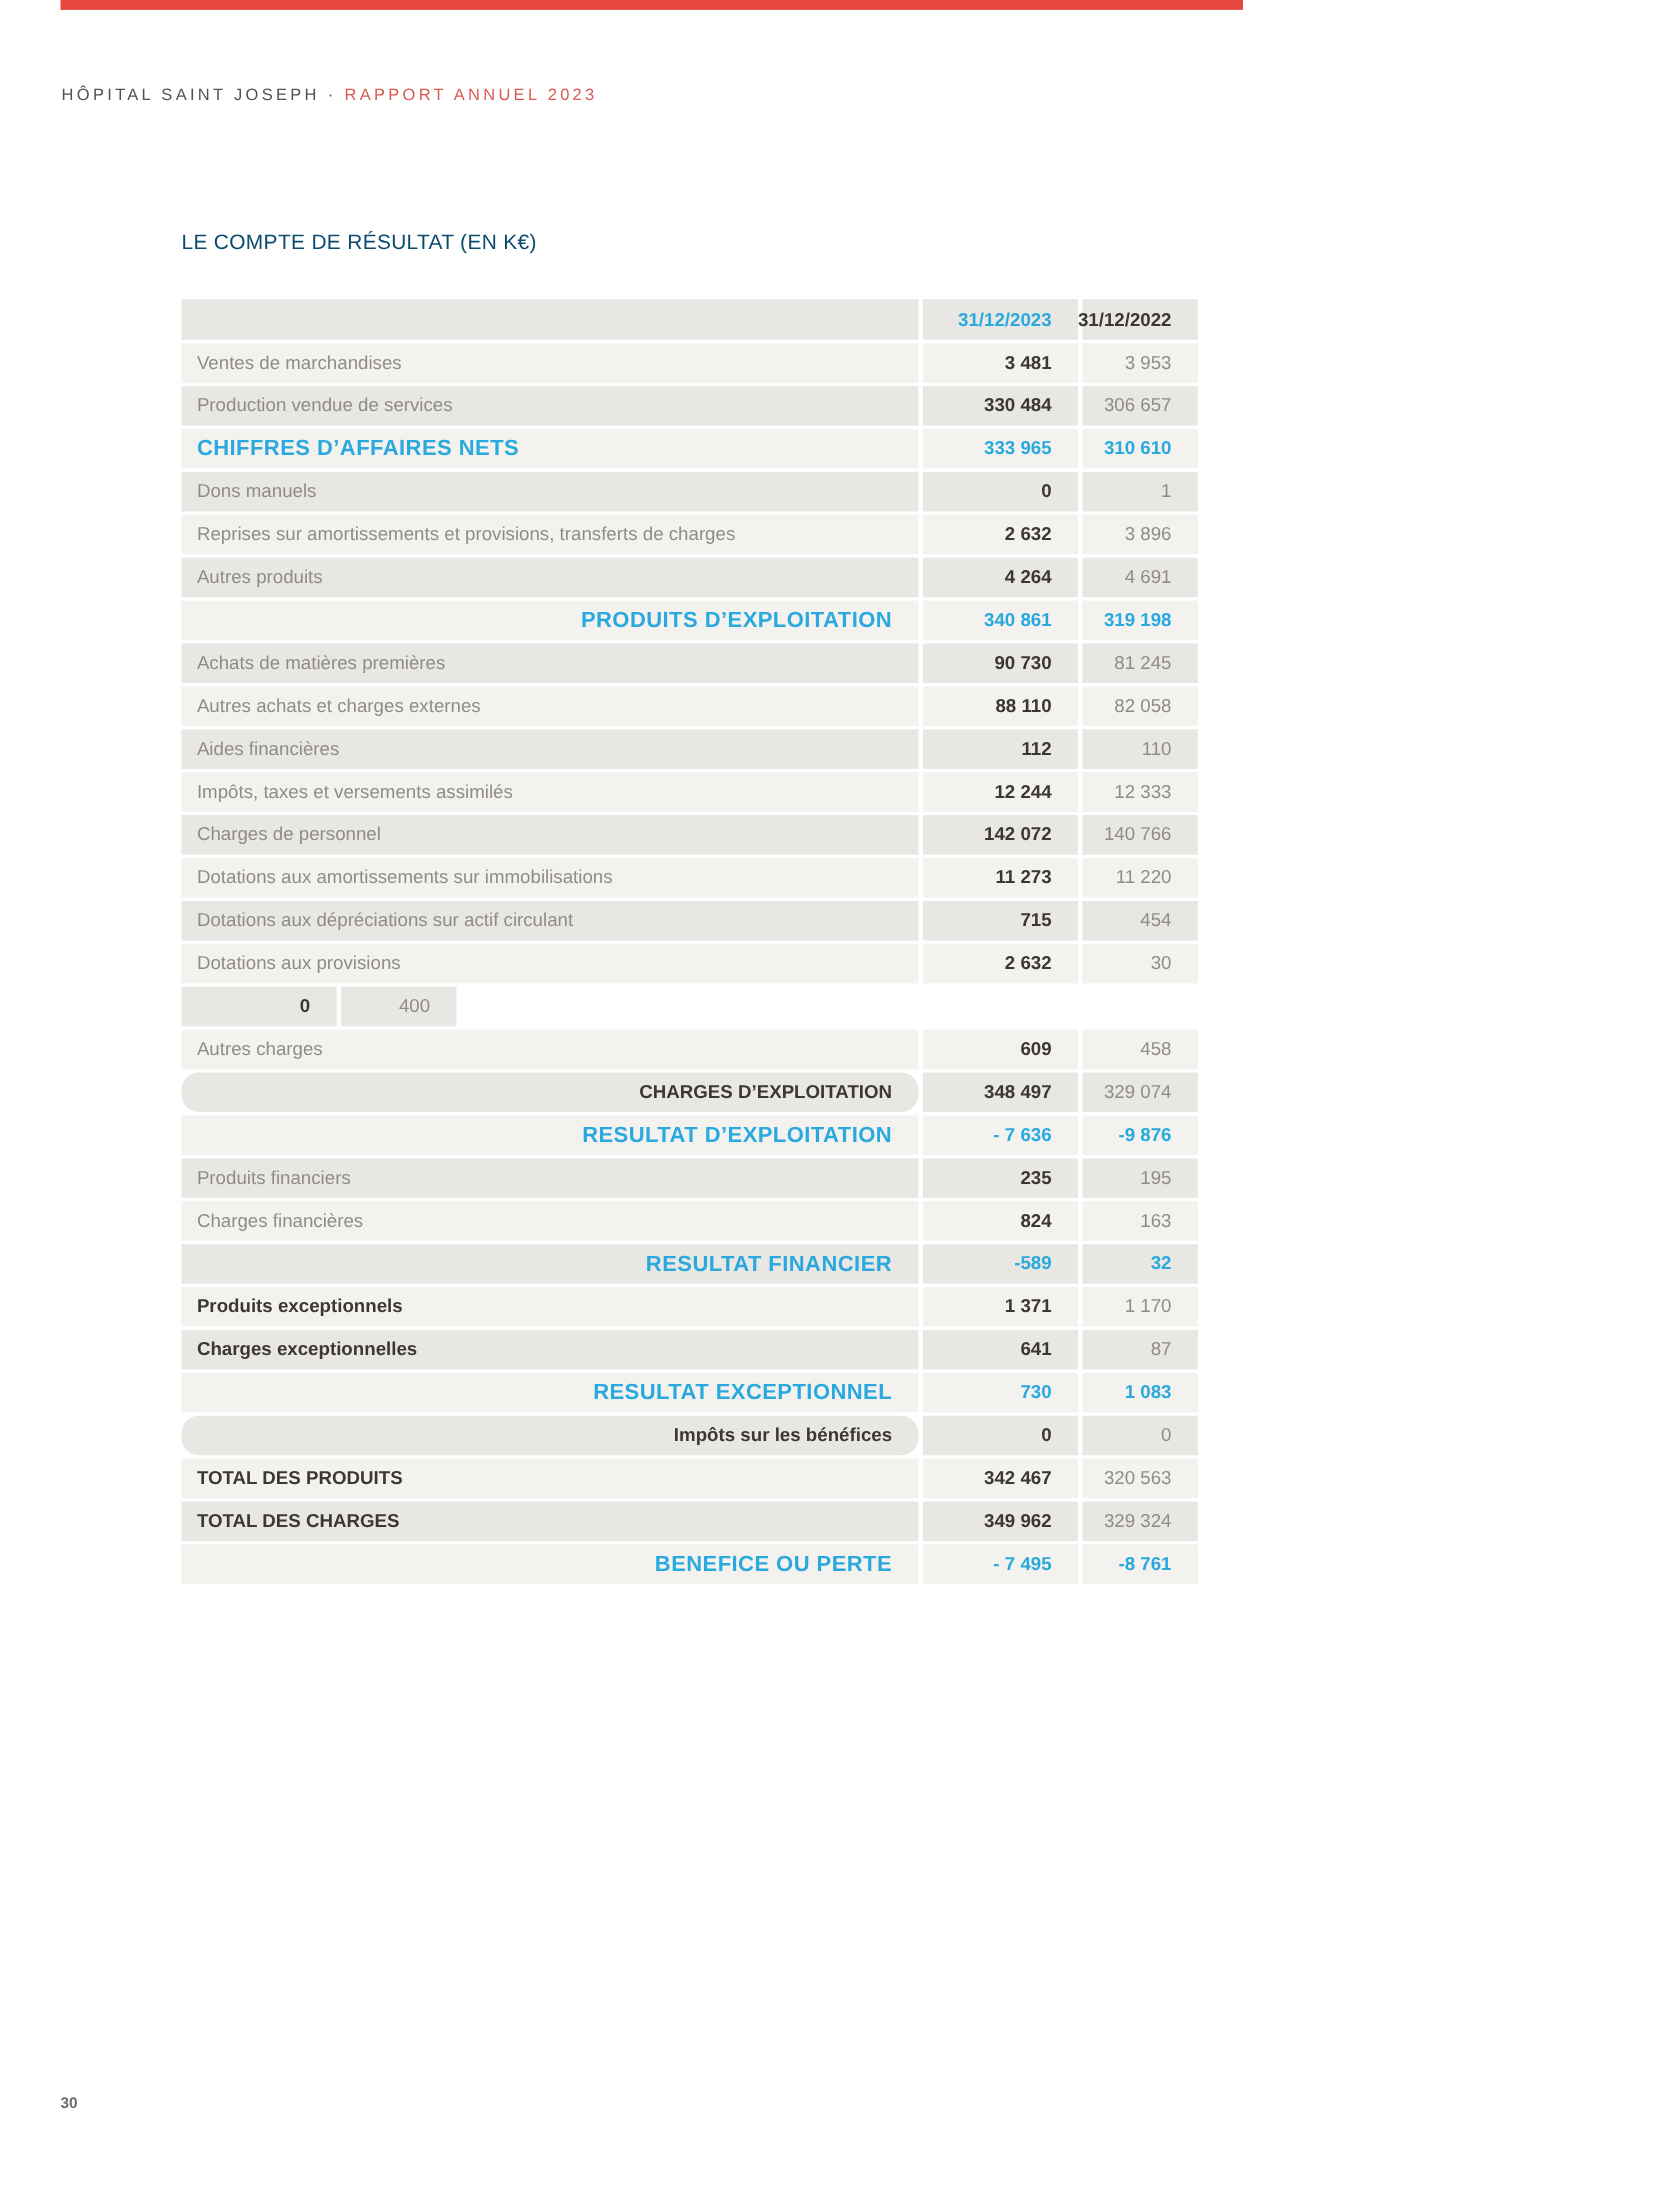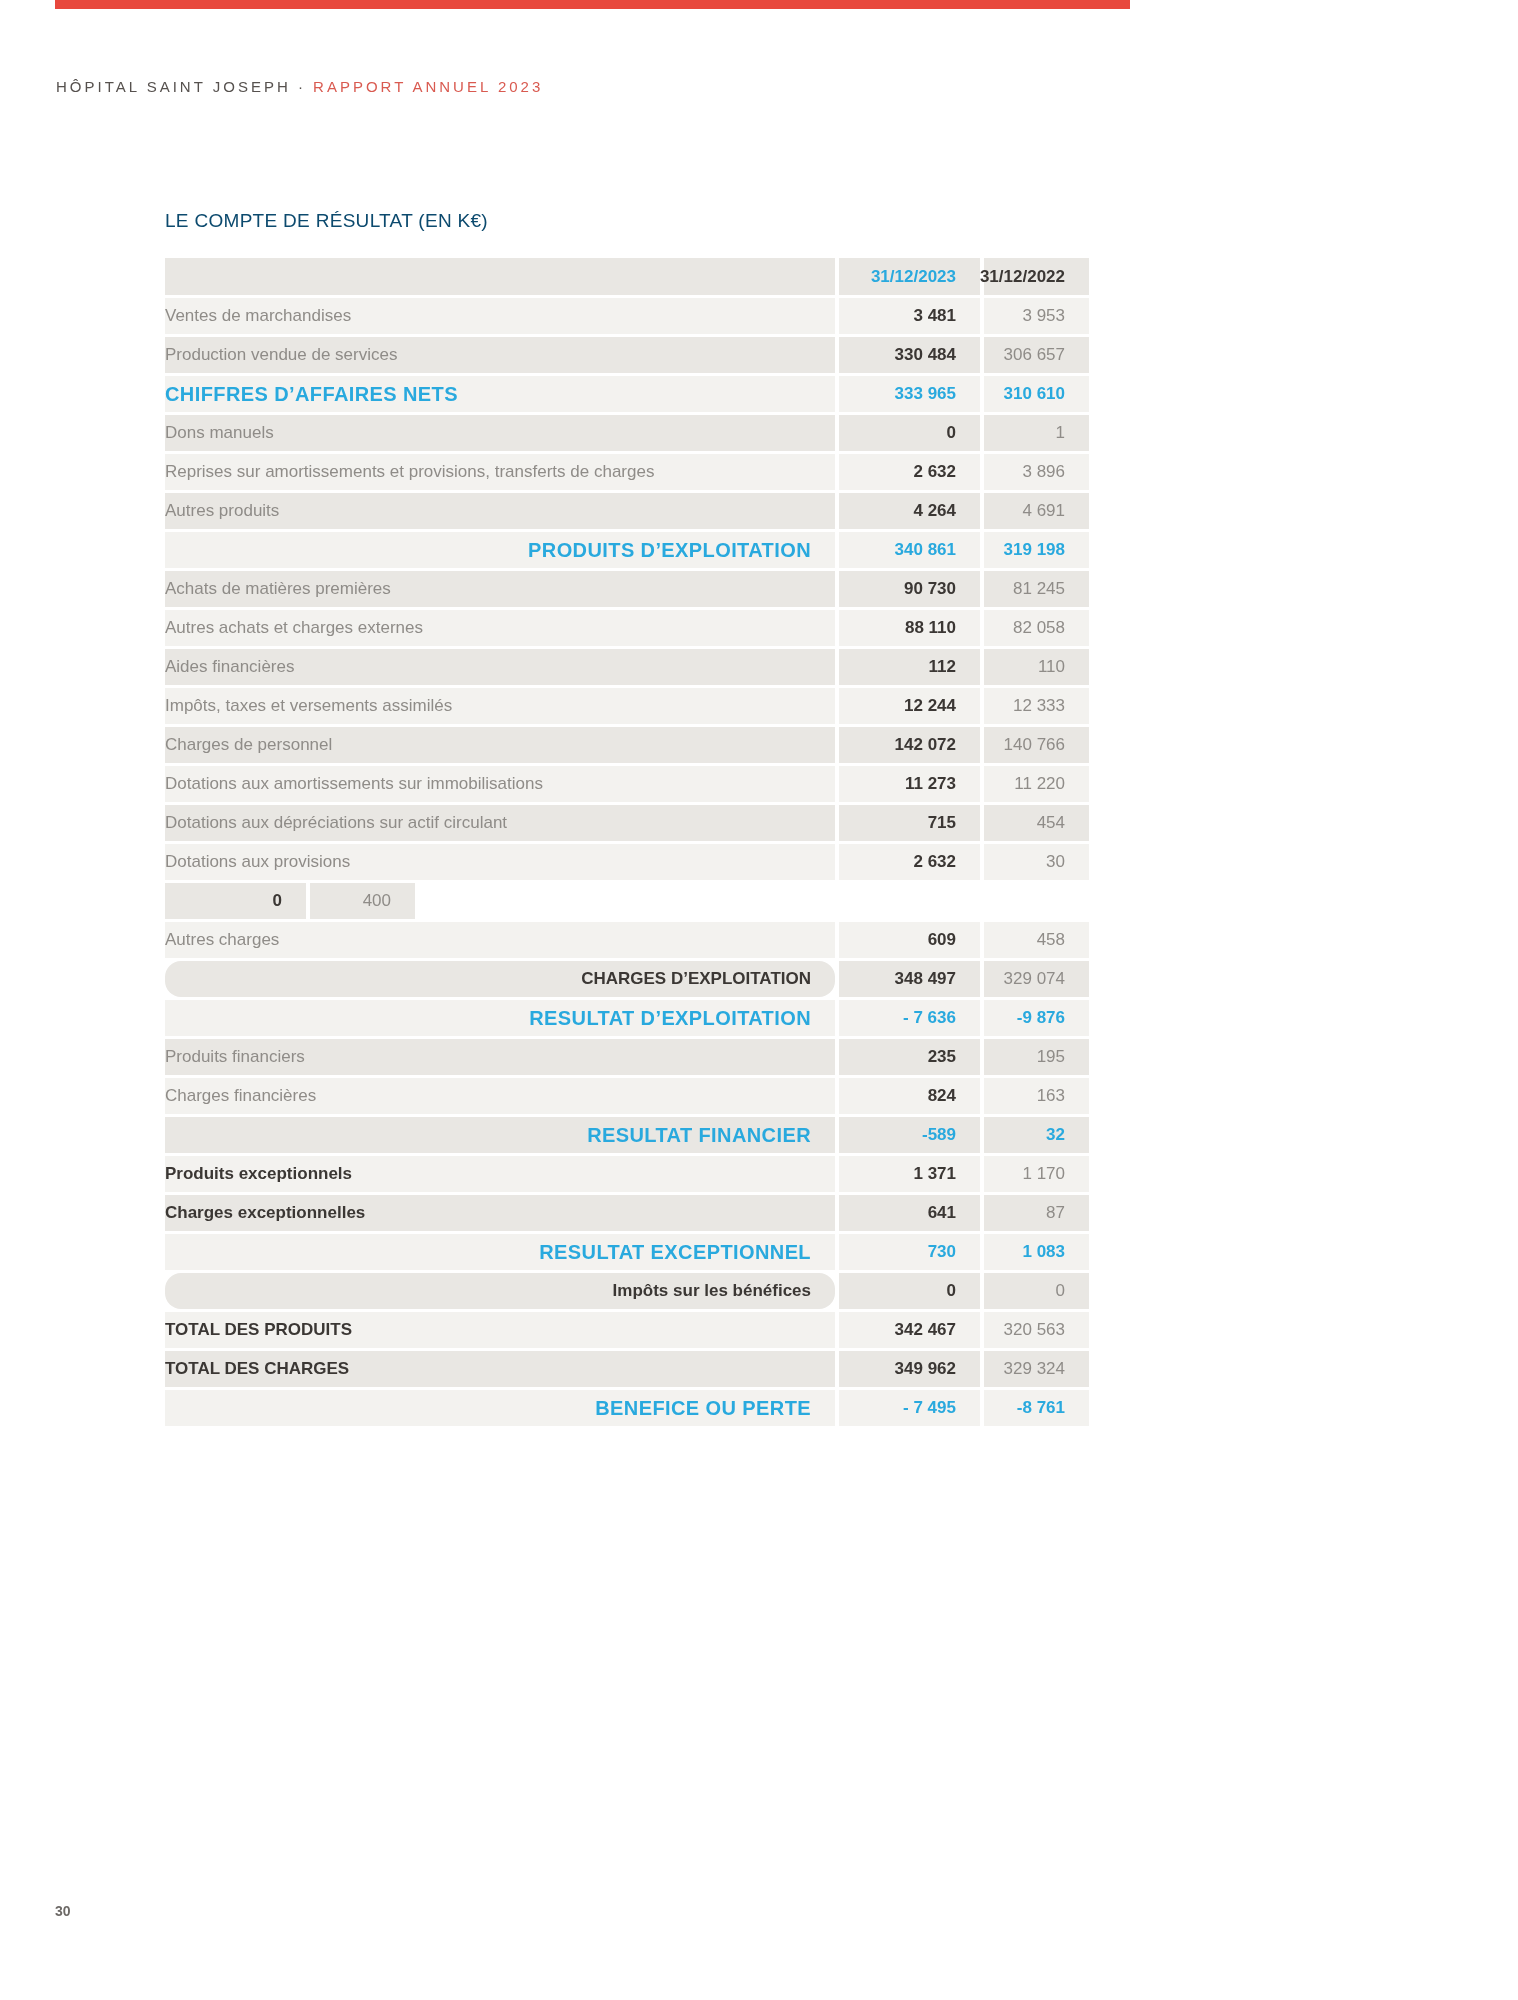--- a/index.html
+++ b/index.html
@@ -13,23 +13,23 @@
     position:absolute;left:56px;top:78px;
     font-size:15px;letter-spacing:3px;color:#56514e;white-space:nowrap;
   }
   .doc-header .report{color:#d95a50;}
   .page-title{
     position:absolute;left:165px;top:210px;
     font-size:19px;font-weight:normal;letter-spacing:.3px;color:#0c4a6e;
   }
   .table{position:absolute;left:165px;top:254px;width:924px;}
   .row{display:flex;gap:4px;margin-top:3px;height:36px;}
-  .row.header{height:37px;margin-top:4px;}
+  .row.header{height:37px;margin-top:18px;}
   .cell{display:flex;align-items:center;box-sizing:border-box;font-size:17px;}
-  .cell.label{flex:1;color:#8f8c88;text-align:right;}
+  .cell.label{flex:1;padding-left:14px;color:#8f8c88;text-align:right;}
   .cell.v2023{width:141px;justify-content:flex-end;padding-right:24px;font-weight:bold;color:#3b3734;}
   .cell.v2022{width:105px;justify-content:flex-end;padding-right:24px;color:#8f8c88;}
   .light .cell{background:#f3f2ef;}
   .dark .cell{background:#e9e7e3;}
   .row.header .cell{background:#e9e7e3;font-weight:bold;}
   .row.header .v2023{color:#29a9de;}
   .row.header .v2022{color:#3b3734;}
   
   .style-blue-left .cell.label,
   .style-blue-right .cell.label{color:#29a9de;font-weight:bold;font-size:20px;letter-spacing:.4px;}

